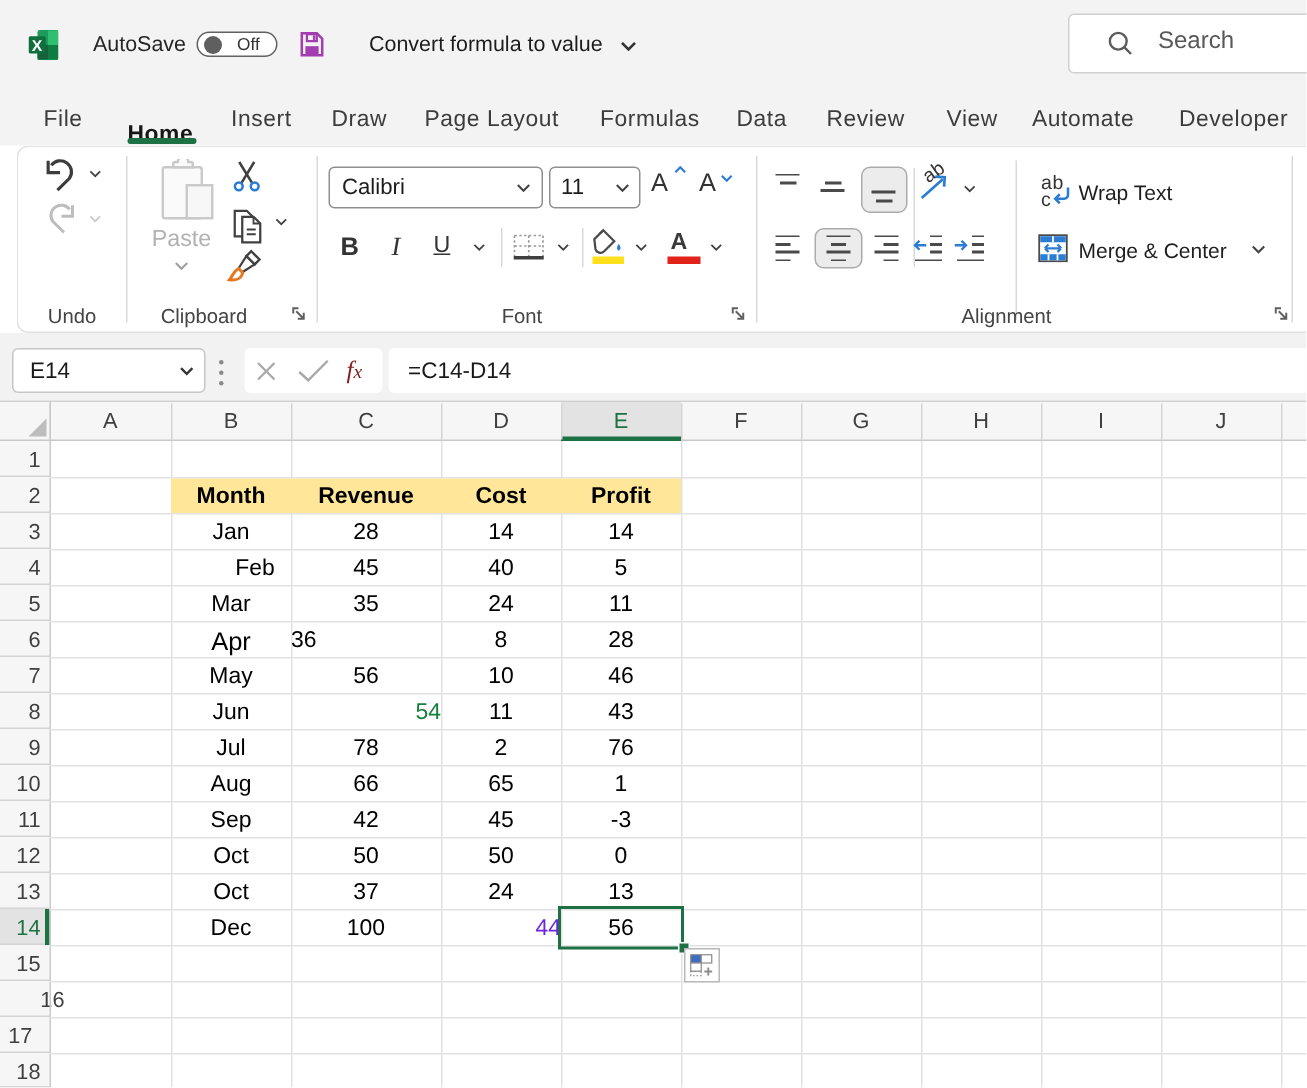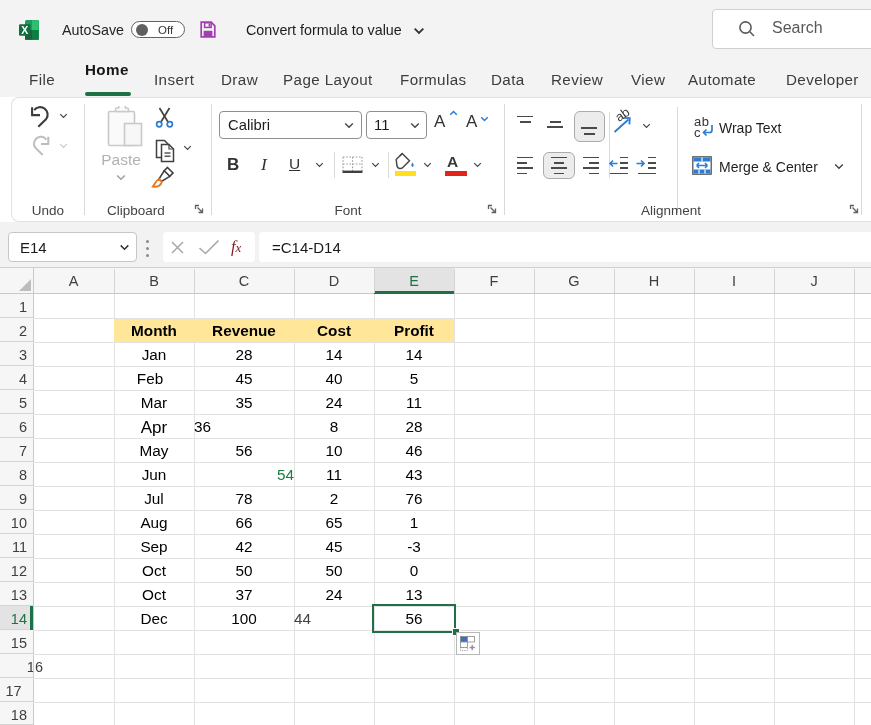--- a/index.html
+++ b/index.html
@@ -30,21 +30,21 @@
     <path d="M1.2 1.4 L5 5.2 L8.8 1.4" stroke="#333" stroke-width="1.6" fill="none"></path>
   </svg>
 <div class="a" style="left:712px;top:9px;width:170px;height:40px;background:#fff;border:1px solid #d0d0d0;border-radius:4px;box-sizing:border-box"></div>
 <svg class="a" style="left:737px;top:19px" width="20" height="20" viewBox="0 0 20 20">
 <circle cx="8.5" cy="8.5" r="5.6" stroke="#5c5c5c" stroke-width="1.6" fill="none"></circle>
 <line x1="12.8" y1="12.8" x2="17" y2="17" stroke="#5c5c5c" stroke-width="1.6"></line>
 </svg>
 <div class="a" style="left:772px;top:19px;font-size:16px;color:#585858">Search</div>
 <div class="a" style="left:0;top:60px;width:871px;height:37px;background:#f3f3f3"></div>
 <div class="a" style="left:29px;top:71px;font-size:15.2px;letter-spacing:0.4px;font-weight:normal;color:#3c3c3c">File</div>
-<div class="a" style="left:85px;top:61px;font-size:15.2px;letter-spacing:0.4px;font-weight:bold;color:#161616">Home</div>
+<div class="a" style="left:85px;top:81px;font-size:15.2px;letter-spacing:0.4px;font-weight:bold;color:#161616">Home</div>
 <div class="a" style="left:154px;top:71px;font-size:15.2px;letter-spacing:0.4px;font-weight:normal;color:#3c3c3c">Insert</div>
 <div class="a" style="left:221px;top:71px;font-size:15.2px;letter-spacing:0.4px;font-weight:normal;color:#3c3c3c">Draw</div>
 <div class="a" style="left:283px;top:71px;font-size:15.2px;letter-spacing:0.4px;font-weight:normal;color:#3c3c3c">Page Layout</div>
 <div class="a" style="left:400px;top:71px;font-size:15.2px;letter-spacing:0.4px;font-weight:normal;color:#3c3c3c">Formulas</div>
 <div class="a" style="left:491px;top:71px;font-size:15.2px;letter-spacing:0.4px;font-weight:normal;color:#3c3c3c">Data</div>
 <div class="a" style="left:551px;top:71px;font-size:15.2px;letter-spacing:0.4px;font-weight:normal;color:#3c3c3c">Review</div>
 <div class="a" style="left:631px;top:71px;font-size:15.2px;letter-spacing:0.4px;font-weight:normal;color:#3c3c3c">View</div>
 <div class="a" style="left:688px;top:71px;font-size:15.2px;letter-spacing:0.4px;font-weight:normal;color:#3c3c3c">Automate</div>
 <div class="a" style="left:786px;top:71px;font-size:15.2px;letter-spacing:0.4px;font-weight:normal;color:#3c3c3c">Developer</div>
 <div class="a" style="left:85px;top:92px;width:46px;height:3.5px;background:#1e7145;border-radius:2px"></div>
@@ -337,21 +337,21 @@
 <div class="a" style="left:853.5px;top:294px;width:1px;height:431px;background:#e2e2e2"></div>
 <div class="a" style="left:114px;top:318.5px;width:339.5px;height:23px;background:#ffe699"></div>
 <div class="a" style="left:114px;top:321.5px;width:80px;text-align:center;font-size:15.3px;font-weight:bold;color:#000">Month</div>
 <div class="a" style="left:194px;top:321.5px;width:100px;text-align:center;font-size:15.3px;font-weight:bold;color:#000">Revenue</div>
 <div class="a" style="left:294px;top:321.5px;width:80px;text-align:center;font-size:15.3px;font-weight:bold;color:#000">Cost</div>
 <div class="a" style="left:374px;top:321.5px;width:80px;text-align:center;font-size:15.3px;font-weight:bold;color:#000">Profit</div>
 <div class="a" style="left:114px;top:345.5px;width:80px;text-align:center;font-size:15.3px;font-weight:normal;color:#000">Jan</div>
 <div class="a" style="left:194px;top:345.5px;width:100px;text-align:center;font-size:15.3px;font-weight:normal;color:#000">28</div>
 <div class="a" style="left:294px;top:345.5px;width:80px;text-align:center;font-size:15.3px;font-weight:normal;color:#000">14</div>
 <div class="a" style="left:374px;top:345.5px;width:80px;text-align:center;font-size:15.3px;font-weight:normal;color:#000">14</div>
-<div class="a" style="left:110px;top:369.5px;width:80px;text-align:center;font-size:15.3px;font-weight:normal;color:#000">Feb</div>
+<div class="a" style="left:130px;top:369.5px;width:80px;text-align:center;font-size:15.3px;font-weight:normal;color:#000">Feb</div>
 <div class="a" style="left:194px;top:369.5px;width:100px;text-align:center;font-size:15.3px;font-weight:normal;color:#000">45</div>
 <div class="a" style="left:294px;top:369.5px;width:80px;text-align:center;font-size:15.3px;font-weight:normal;color:#000">40</div>
 <div class="a" style="left:374px;top:369.5px;width:80px;text-align:center;font-size:15.3px;font-weight:normal;color:#000">5</div>
 <div class="a" style="left:114px;top:393.5px;width:80px;text-align:center;font-size:15.3px;font-weight:normal;color:#000">Mar</div>
 <div class="a" style="left:194px;top:393.5px;width:100px;text-align:center;font-size:15.3px;font-weight:normal;color:#000">35</div>
 <div class="a" style="left:294px;top:393.5px;width:80px;text-align:center;font-size:15.3px;font-weight:normal;color:#000">24</div>
 <div class="a" style="left:374px;top:393.5px;width:80px;text-align:center;font-size:15.3px;font-weight:normal;color:#000">11</div>
 <div class="a" style="left:114px;top:417.5px;width:80px;text-align:center;font-size:17px;font-weight:normal;color:#000">Apr</div>
 <div class="a" style="left:194px;top:417.5px;width:100px;text-align:left;font-size:15.3px;font-weight:normal;color:#000">36</div>
 <div class="a" style="left:294px;top:417.5px;width:80px;text-align:center;font-size:15.3px;font-weight:normal;color:#000">8</div>
@@ -379,21 +379,21 @@
 <div class="a" style="left:114px;top:561.5px;width:80px;text-align:center;font-size:15.3px;font-weight:normal;color:#000">Oct</div>
 <div class="a" style="left:194px;top:561.5px;width:100px;text-align:center;font-size:15.3px;font-weight:normal;color:#000">50</div>
 <div class="a" style="left:294px;top:561.5px;width:80px;text-align:center;font-size:15.3px;font-weight:normal;color:#000">50</div>
 <div class="a" style="left:374px;top:561.5px;width:80px;text-align:center;font-size:15.3px;font-weight:normal;color:#000">0</div>
 <div class="a" style="left:114px;top:585.5px;width:80px;text-align:center;font-size:15.3px;font-weight:normal;color:#000">Oct</div>
 <div class="a" style="left:194px;top:585.5px;width:100px;text-align:center;font-size:15.3px;font-weight:normal;color:#000">37</div>
 <div class="a" style="left:294px;top:585.5px;width:80px;text-align:center;font-size:15.3px;font-weight:normal;color:#000">24</div>
 <div class="a" style="left:374px;top:585.5px;width:80px;text-align:center;font-size:15.3px;font-weight:normal;color:#000">13</div>
 <div class="a" style="left:114px;top:609.5px;width:80px;text-align:center;font-size:15.3px;font-weight:normal;color:#000">Dec</div>
 <div class="a" style="left:194px;top:609.5px;width:100px;text-align:center;font-size:15.3px;font-weight:normal;color:#000">100</div>
-<div class="a" style="left:294px;top:609.5px;width:80px;text-align:left;font-size:15.3px;font-weight:normal;color:#404040">44</div>
+<div class="a" style="left:294px;top:609.5px;width:80px;text-align:right;font-size:15.3px;font-weight:normal;color:#6d28d9">44</div>
 <div class="a" style="left:374px;top:609.5px;width:80px;text-align:center;font-size:15.3px;font-weight:normal;color:#000">56</div>
 <div class="a" style="left:371.5px;top:603.5px;width:84px;height:29px;border:2.2px solid #1e7145;box-sizing:border-box"></div>
 <div class="a" style="left:451.5px;top:627.5px;width:8.5px;height:8.5px;background:#fff;box-sizing:border-box"></div>
 <div class="a" style="left:452.5px;top:628.5px;width:6.5px;height:6.5px;background:#1e7145"></div>
 <div class="a" style="left:456px;top:632px;width:24px;height:23px;background:#fff;border:1px solid #b8b8b8;box-sizing:border-box"></div>
 <svg class="a" style="left:460px;top:636px" width="17" height="16" viewBox="0 0 17 16">
 <rect x="0.5" y="0.5" width="7" height="5.5" fill="#3d6cc0" stroke="#8a8a8a" stroke-width="0.8"></rect>
 <rect x="7.5" y="0.5" width="7" height="5.5" fill="#fff" stroke="#8a8a8a" stroke-width="0.8"></rect>
 <rect x="0.5" y="6" width="7" height="5.5" fill="#fff" stroke="#8a8a8a" stroke-width="0.8"></rect>
 <path d="M0.5 11.5 h7 v3 h-7 z" fill="none" stroke="#8a8a8a" stroke-width="0.8" stroke-dasharray="1.2 1.2"></path>

